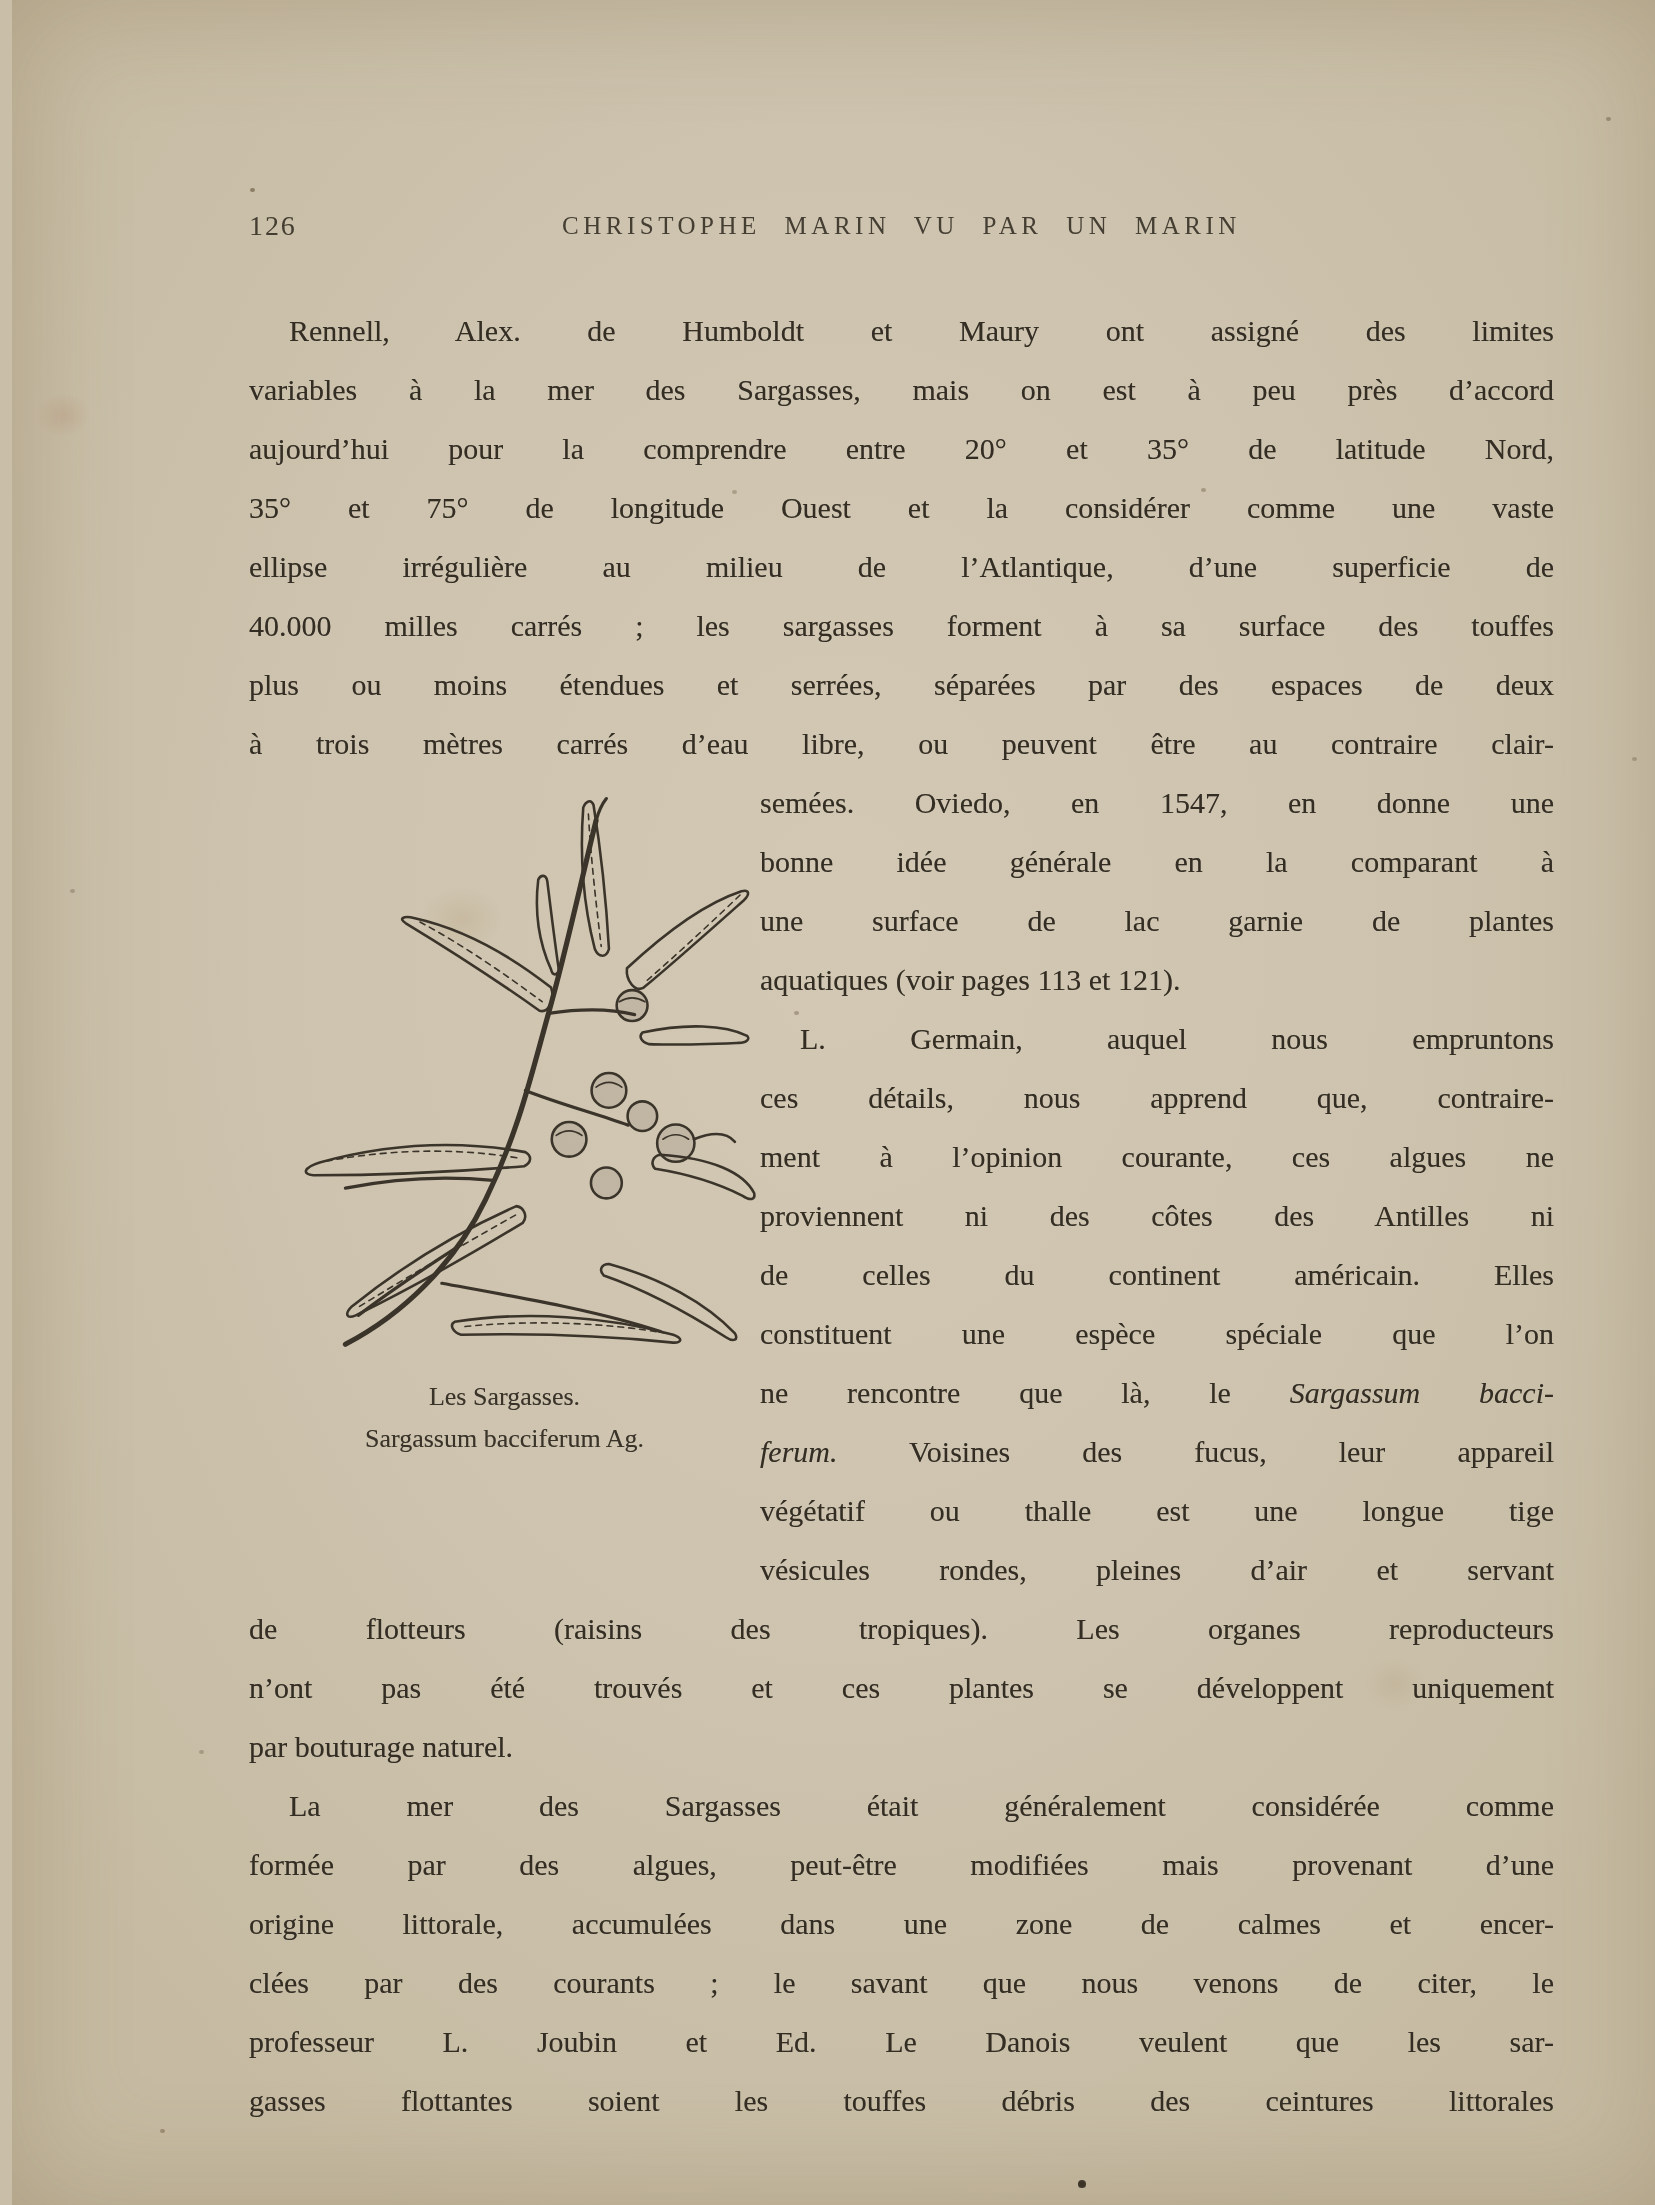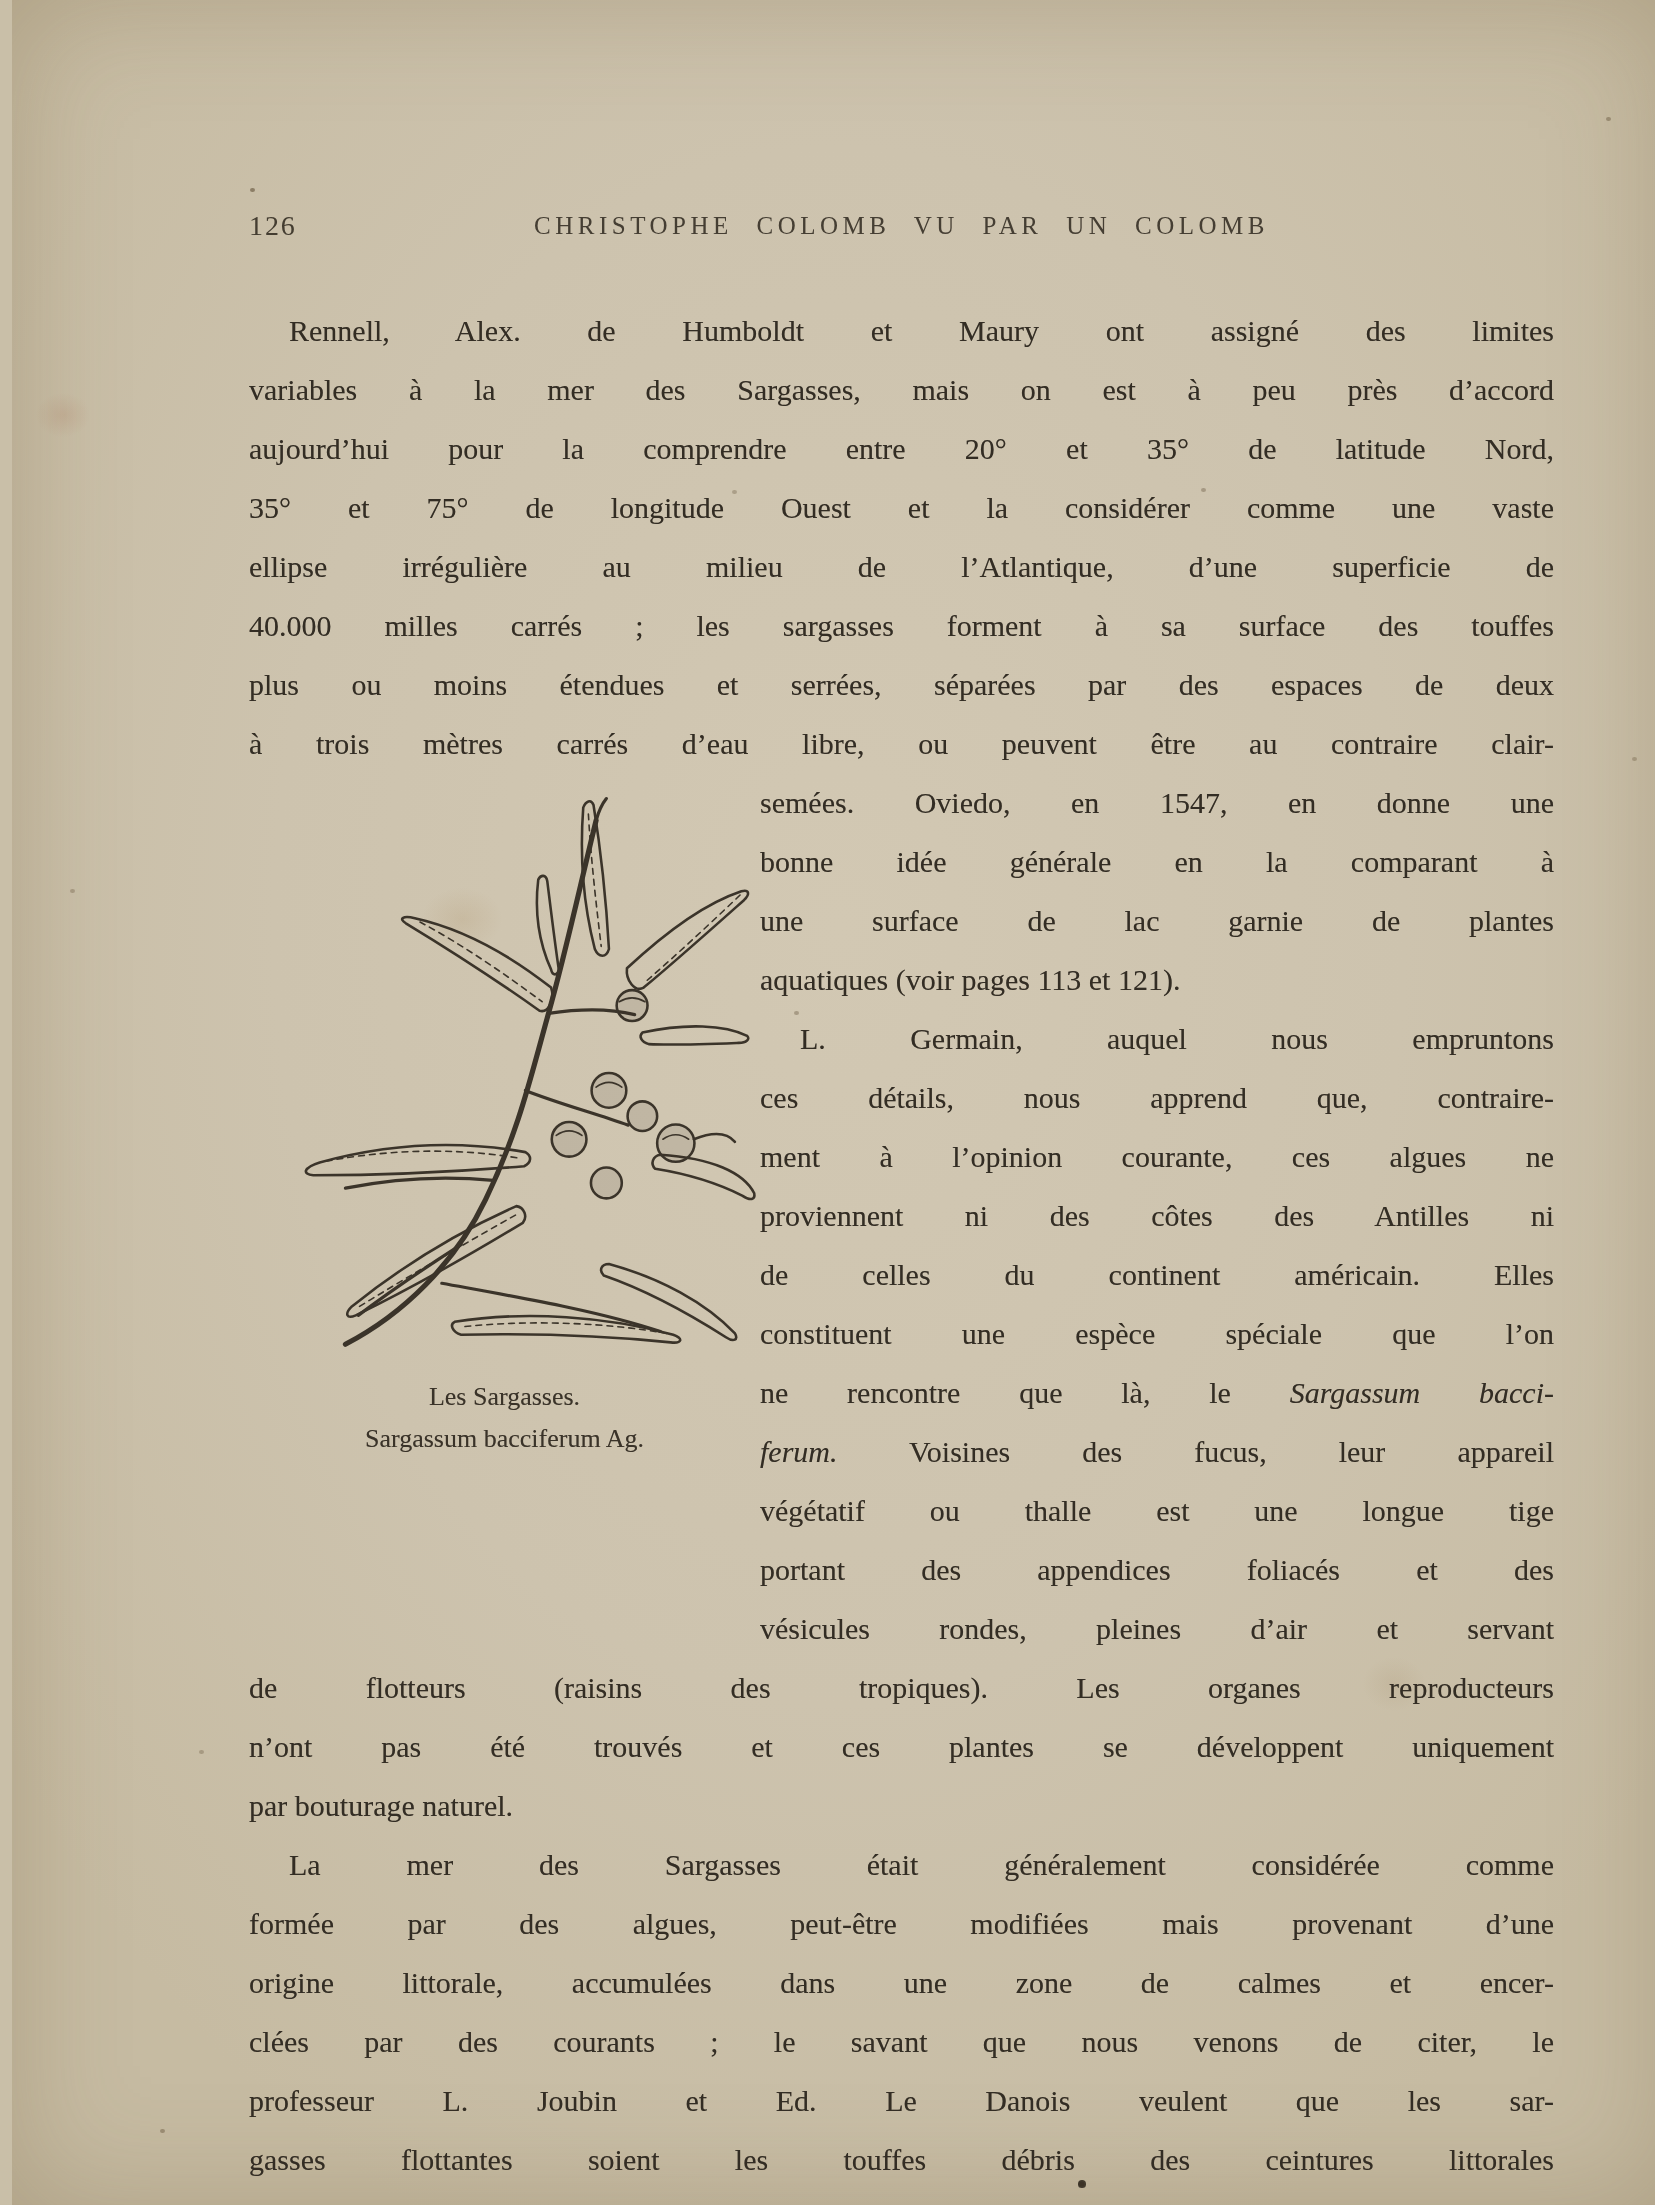--- a/index.html
+++ b/index.html
@@ -75,21 +75,21 @@
 <body>
 
 <div class="page">
   <div class="speck"></div>
   <div class="ink-dot"></div>
 
   <div class="content">
 
     <div class="runhead">
       <span class="pageno">126</span>
-      <span class="runtitle">CHRISTOPHE COLOMB VU PAR UN COLOMB</span>
+      <span class="runtitle">CHRISTOPHE MARIN VU PAR UN MARIN</span>
     </div>
 
     <div class="bodytext">
 
       <div>
 
       <div class="line indent"><span>Rennell, Alex. de Humboldt et Maury ont assigné des limites</span></div>
           <div class="line"><span>variables à la mer des Sargasses, mais on est à peu près d’accord</span></div>
           <div class="line"><span>aujourd’hui pour la comprendre entre 20° et 35° de latitude Nord,</span></div>
           <div class="line"><span>35° et 75° de longitude Ouest et la considérer comme une vaste</span></div>
@@ -162,21 +162,20 @@
             <div class="line para-end"><span>aquatiques (voir pages 113 et 121).</span></div>
             <div class="line indent"><span>L. Germain, auquel nous empruntons</span></div>
             <div class="line"><span>ces détails, nous apprend que, contraire-</span></div>
             <div class="line"><span>ment à l’opinion courante, ces algues ne</span></div>
             <div class="line"><span>proviennent ni des côtes des Antilles ni</span></div>
             <div class="line"><span>de celles du continent américain. Elles</span></div>
             <div class="line"><span>constituent une espèce spéciale que l’on</span></div>
             <div class="line"><span>ne rencontre que là, le </span><i>Sargassum bacci-</i></div>
             <div class="line"><i>ferum.</i><span> Voisines des fucus, leur appareil</span></div>
             <div class="line"><span>végétatif ou thalle est une longue tige</span></div>
-            <div class="line"><span>portant des appendices foliacés et des</span></div>
             <div class="line"><span>vésicules rondes, pleines d’air et servant</span></div>
           </div>
       </div>
 
       <div>
 
       <div class="line"><span>de flotteurs (raisins des tropiques). Les organes reproducteurs</span></div>
           <div class="line"><span>n’ont pas été trouvés et ces plantes se développent uniquement</span></div>
           <div class="line para-end"><span>par bouturage naturel.</span></div>
         </div>

